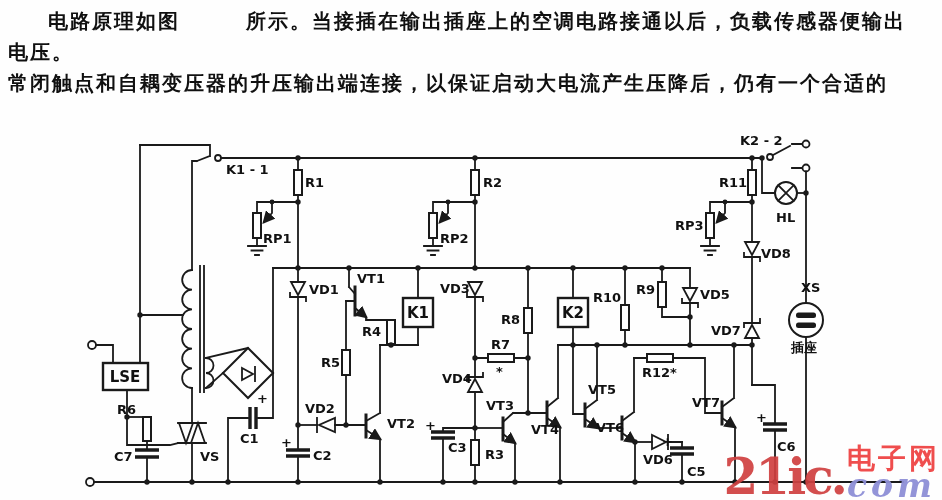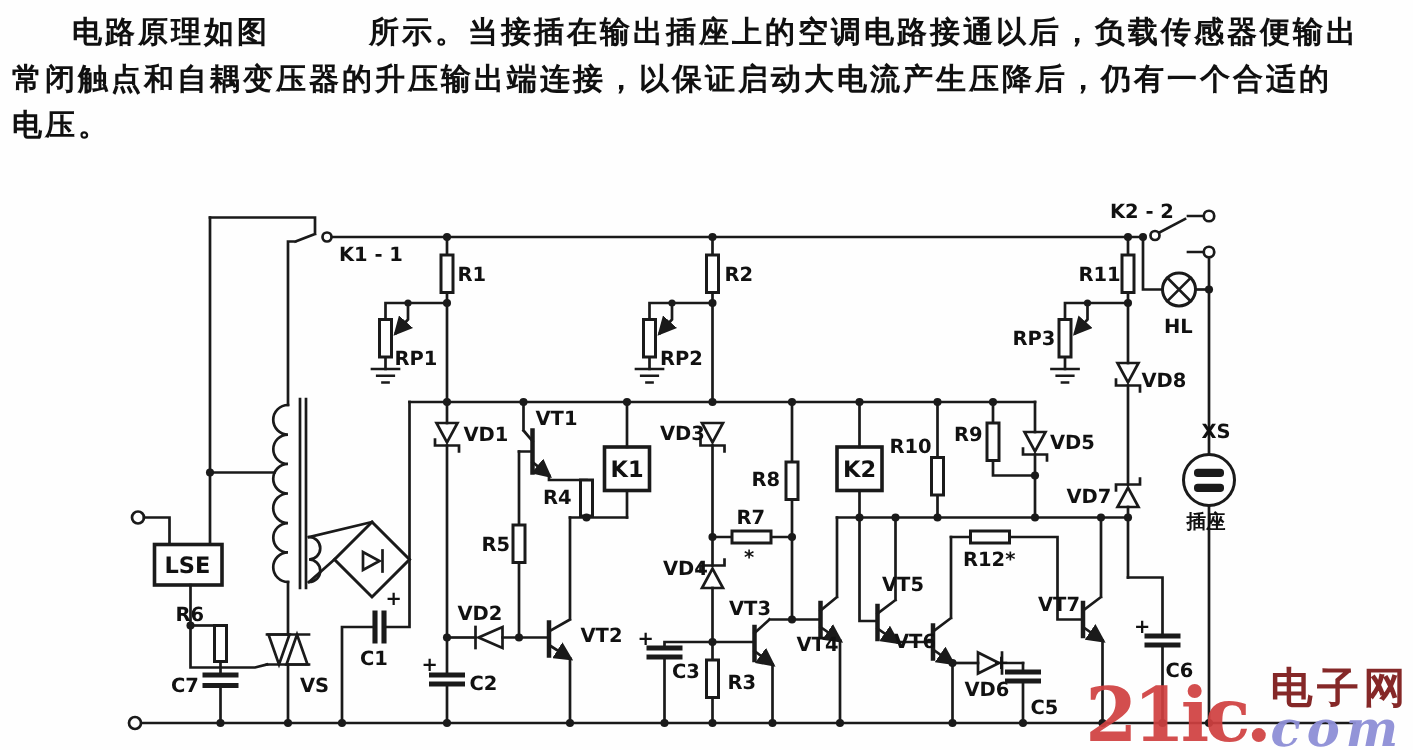--- a/index.html
+++ b/index.html
@@ -20,33 +20,33 @@
   .term{fill:#fefefe;stroke:#1a1a1a;stroke-width:1.8;}
   .tri{fill:none;stroke:#1a1a1a;stroke-width:1.8;stroke-linejoin:miter;}
   .lbl{font-family:"DejaVu Sans",sans-serif;font-size:13px;font-weight:600;fill:#111;}
   .lblc{font-family:"DejaVu Sans",sans-serif;font-size:15px;font-weight:700;fill:#111;text-anchor:middle;}
   .plus{font-family:"DejaVu Sans",sans-serif;font-size:13px;font-weight:700;fill:#111;}
   .watermark{position:absolute;right:2px;bottom:-2px;display:flex;align-items:flex-end;
         line-height:1;z-index:5;}
   .wm-brand{color:#d04040;font-size:50px;font-weight:800;letter-spacing:-3px;
         font-family:"DejaVu Serif",serif;opacity:.92;}
   .wm-col{display:flex;flex-direction:column;align-items:flex-start;margin-left:2px;}
-  .wm-site{color:#7f1d1d;font-size:28px;font-weight:800;letter-spacing:3px;opacity:.95;}
+  .wm-site{color:#ef4444;font-size:28px;font-weight:800;letter-spacing:3px;opacity:.95;}
   .wm-com{color:#8e8fd6;font-size:33px;font-weight:700;font-style:italic;
         font-family:"DejaVu Serif",serif;letter-spacing:4px;margin-top:-4px;opacity:.95;}
 </style>
 </head>
 <body>
 
 <div class="page">
 
   <div class="text-block">
     <div class="text-line first">电路原理如图　　　所示。当接插在输出插座上的空调电路接通以后，负载传感器便输出</div>
+    <div class="text-line">电压。</div>
     <div class="text-line">常闭触点和自耦变压器的升压输出端连接，以保证启动大电流产生压降后，仍有一个合适的</div>
-    <div class="text-line">电压。</div>
   </div>
 
   <svg class="schematic" width="942" height="370" viewBox="0 0 942 370">
     <defs>
       <marker id="arw" viewBox="0 0 10 10" refX="8" refY="5" markerWidth="7" markerHeight="7" orient="auto">
         <path d="M0,0 L10,5 L0,10 Z" fill="#1a1a1a"></path>
       </marker>
     </defs>
 
     <g>

